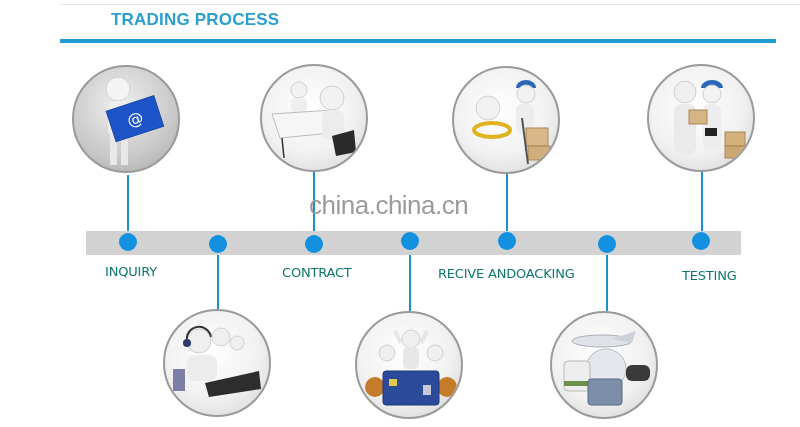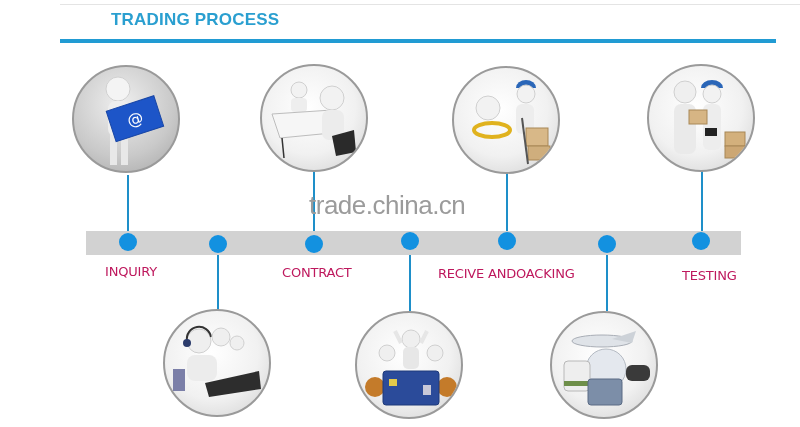--- a/index.html
+++ b/index.html
@@ -5,21 +5,21 @@
   html,body{margin:0;padding:0;background:#fff;}
   body{width:800px;height:427px;position:relative;overflow:hidden;font-family:"Liberation Sans",sans-serif;}
   .topline{position:absolute;left:60px;top:4px;width:740px;height:1px;background:#e4e4e4;}
   .title{position:absolute;left:79px;top:10px;font-size:17px;font-weight:bold;color:#2a9fd0;letter-spacing:0.2px;margin-left:32px;}
   .title-rule{position:absolute;left:60px;top:39px;width:716px;height:4px;background:#219bd3;}
   .bar{position:absolute;left:86px;top:231px;width:655px;height:24px;background:#d2d2d2;}
   .dot{position:absolute;width:18px;height:18px;border-radius:50%;background:#1391e0;}
   .stem{position:absolute;width:2px;background:#1e8fc9;}
   .circle{position:absolute;width:108px;height:108px;border-radius:50%;border:2px solid #9a9a9a;background:radial-gradient(circle at 45% 40%,#ffffff 0%,#f1f1f1 55%,#cfcfcf 100%);overflow:hidden;box-sizing:border-box;}
   .circle.gray{background:radial-gradient(circle at 45% 35%,#efefef 0%,#c9c9c9 60%,#a5a5a5 100%);}
-  .label{position:absolute;font-size:13px;color:#be185d;font-family:"DejaVu Sans",sans-serif;letter-spacing:-0.2px;}
+  .label{position:absolute;font-size:13px;color:#0f766e;font-family:"DejaVu Sans",sans-serif;letter-spacing:-0.2px;}
   .watermark{position:absolute;left:309px;top:190px;font-size:26px;color:#9b9b9b;font-family:"Liberation Sans",sans-serif;letter-spacing:-0.5px;}
   svg{position:absolute;left:0;top:0;}
 </style>
 </head>
 <body>
 
 <div class="topline"></div>
 <div class="title">TRADING PROCESS</div>
 <div class="title-rule"></div>
 
@@ -34,21 +34,21 @@
 <div class="bar"></div>
 
 <div class="dot" style="left:119px;top:233px;"></div>
 <div class="dot" style="left:209px;top:235px;"></div>
 <div class="dot" style="left:305px;top:235px;"></div>
 <div class="dot" style="left:401px;top:232px;"></div>
 <div class="dot" style="left:498px;top:232px;"></div>
 <div class="dot" style="left:598px;top:235px;"></div>
 <div class="dot" style="left:692px;top:232px;"></div>
 
-<div class="watermark">trade.china.cn</div>
+<div class="watermark">china.china.cn</div>
 
 <div class="label" style="left:105px;top:264px;">INQUIRY</div>
 <div class="label" style="left:282px;top:265px;">CONTRACT</div>
 <div class="label" style="left:438px;top:266px;">RECIVE ANDOACKING</div>
 <div class="label" style="left:682px;top:268px;">TESTING</div>
 
 <div class="circle gray" style="left:72px;top:65px;">
   <svg width="108" height="108">
     <circle cx="44" cy="22" r="12" fill="#f4f4f4" stroke="#d0d0d0"></circle>
     <rect x="34" y="34" width="22" height="36" rx="8" fill="#eeeeee"></rect>

